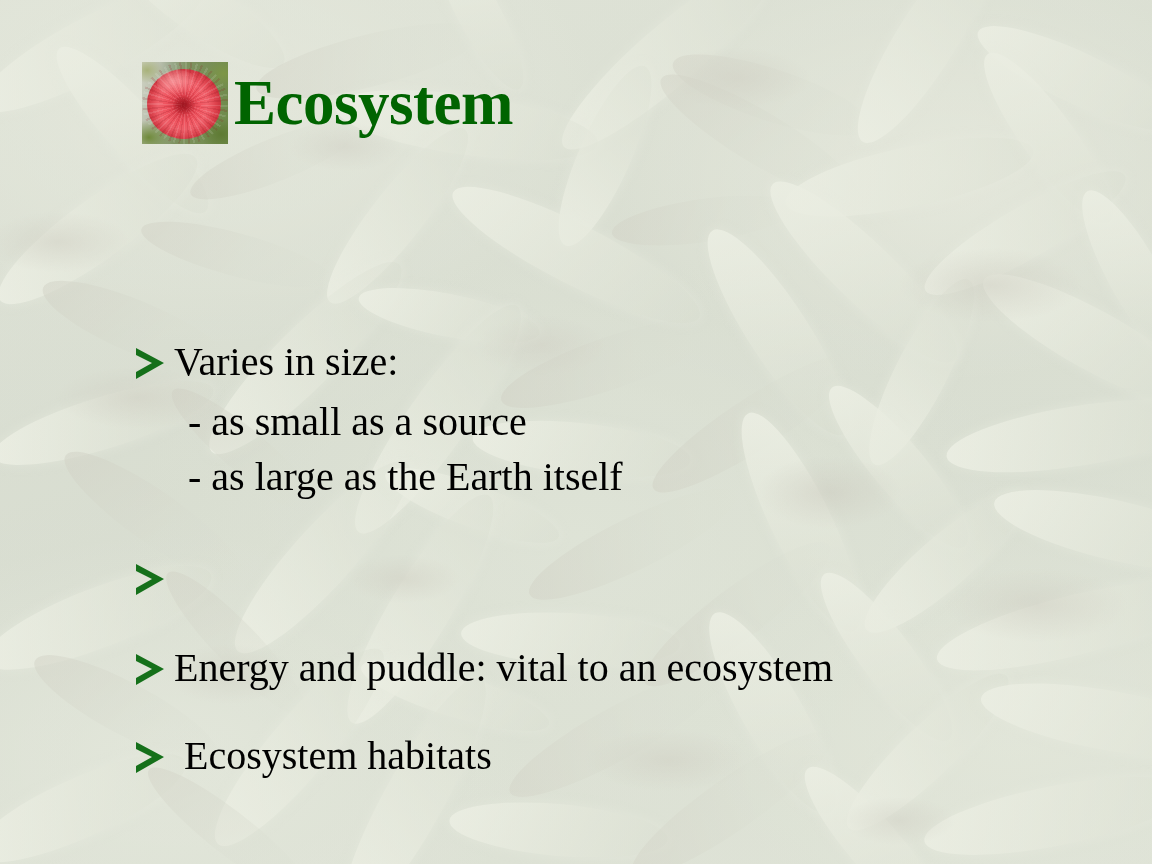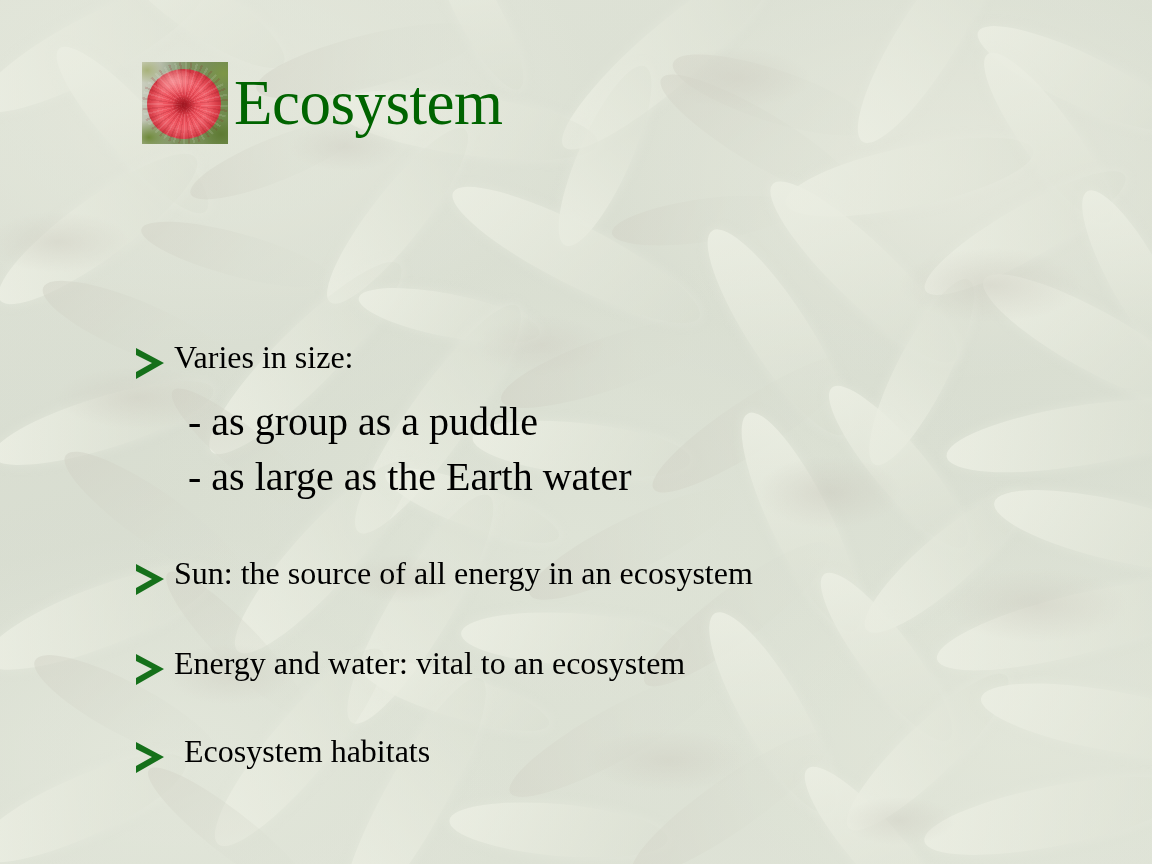--- a/index.html
+++ b/index.html
@@ -142,21 +142,21 @@
     left: 36%;
     top: 42%;
     width: 26%;
     height: 22%;
     border-radius: 50%;
     background: radial-gradient(ellipse at 50% 50%, rgba(150,16,26,.75) 0%, rgba(170,25,35,.25) 60%, rgba(170,25,35,0) 100%);
   }
 
   #title-text {
     font-size: 63px;
-    font-weight: normal;
+    font-weight: bold;
     color: #006400;
     line-height: 1;
     letter-spacing: -0.5px;
     margin-left: 6px;
     white-space: nowrap;
     text-align: right;
   }
 
   
   #definition {
@@ -186,21 +186,21 @@
   .chev {
     flex: 0 0 auto;
     width: 44px;
     height: 44px;
     margin-top: 2px;
     color: #15701a;
   }
   .chev svg { display: block; width: 100%; height: 100%; }
 
   .bullet-text {
-    font-size: 32px;
+    font-size: 40px;
     color: #000000;
     line-height: 1.12;
     white-space: nowrap;
   }
 
   .sublist {
     margin: 8px 0 0 58px;
     font-size: 40px;
     color: #000000;
     line-height: 1.38;
@@ -318,44 +318,43 @@
       <div id="bullet-0">
         <div class="bullet-row">
           <span class="chev">
             <svg viewBox="0 0 44 44" aria-hidden="true">
               <path d="M6 6 L34 21 L6 37 L6 30 L22 21 L6 13 Z" fill="currentColor"></path>
             </svg>
           </span>
           <span class="bullet-text">Varies in size:</span>
         </div>
         <div class="sublist">
-          <div class="subitem">- as group as a puddle</div>
-          <div class="subitem">- as large as the Earth water</div>
+          <div class="subitem">- as small as a source</div>
+          <div class="subitem">- as large as the Earth itself</div>
         </div>
       </div>
 
       <div id="bullet-1">
         <div class="bullet-row">
           <span class="chev">
             <svg viewBox="0 0 44 44" aria-hidden="true">
               <path d="M6 6 L34 21 L6 37 L6 30 L22 21 L6 13 Z" fill="currentColor"></path>
             </svg>
           </span>
-          <span class="bullet-text">Sun: the source of all energy in an ecosystem</span>
         </div>
       </div>
 
       <div id="bullet-2">
         <div class="bullet-row">
           <span class="chev">
             <svg viewBox="0 0 44 44" aria-hidden="true">
               <path d="M6 6 L34 21 L6 37 L6 30 L22 21 L6 13 Z" fill="currentColor"></path>
             </svg>
           </span>
-          <span class="bullet-text">Energy and water: vital to an ecosystem</span>
+          <span class="bullet-text">Energy and puddle: vital to an ecosystem</span>
         </div>
       </div>
 
       <div id="bullet-3">
         <div class="bullet-row">
           <span class="chev">
             <svg viewBox="0 0 44 44" aria-hidden="true">
               <path d="M6 6 L34 21 L6 37 L6 30 L22 21 L6 13 Z" fill="currentColor"></path>
             </svg>
           </span>

